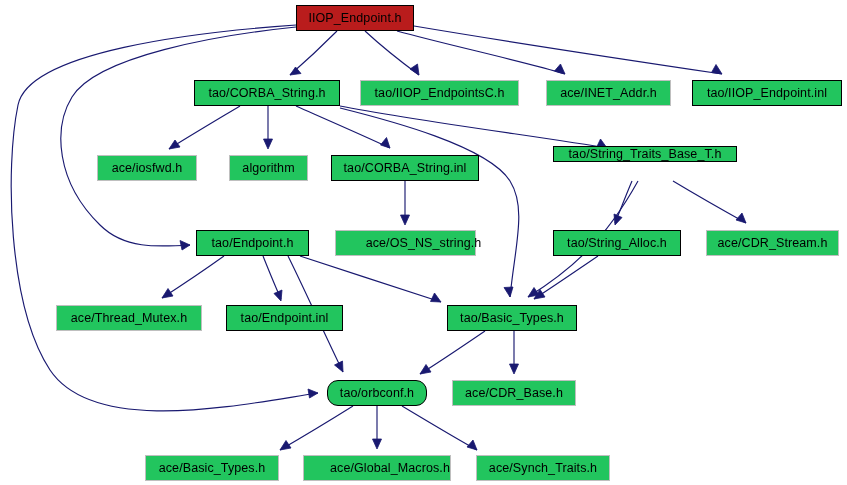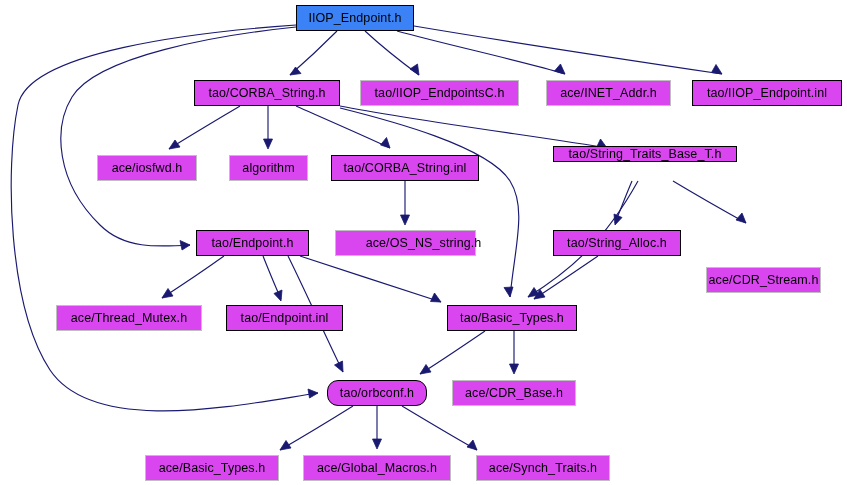--- a/index.html
+++ b/index.html
@@ -31,34 +31,34 @@
     fill: #191970;
     stroke: #191970;
     stroke-width: 0.8;
   }
   .node-box {
     position: absolute;
     box-sizing: border-box;
     display: flex;
     align-items: center;
     justify-content: center;
-    background: #d946ef;
+    background: #22c55e;
     border: 1px solid #bfbfbf;
     color: #000000;
     font-size: 12.5px;
     line-height: 1;
     white-space: nowrap;
     letter-spacing: 0.1px;
   }
   .node-box.strong {
     border: 1px solid #000000;
   }
   .node-box.root {
     border: 1px solid #000000;
-    background: #3b82f6;
+    background: #b91c1c;
   }
   .node-label {
     display: block;
     pointer-events: none;
   }
 </style>
 </head>
 <body>
 
 <div id="graph-root">
@@ -196,41 +196,41 @@
       </div>
       <div class="node-box strong" style="left: 196px; top: 230px; width: 113px; height: 26px;">
         <span class="node-label">tao/Endpoint.h</span>
       </div>
       <div class="node-box" style="left: 335px; top: 230px; width: 141px; height: 26px; padding-left: 36px;">
         <span class="node-label">ace/OS_NS_string.h</span>
       </div>
       <div class="node-box strong" style="left: 553px; top: 230px; width: 128px; height: 26px;">
         <span class="node-label">tao/String_Alloc.h</span>
       </div>
-      <div class="node-box" style="left: 706px; top: 230px; width: 115px; height: 26px; margin-top: 37px;">
+      <div class="node-box" style="left: 706px; top: 230px; width: 133px; height: 26px;">
         <span class="node-label">ace/CDR_Stream.h</span>
       </div>
       <div class="node-box" style="left: 56px; top: 305px; width: 146px; height: 26px;">
         <span class="node-label">ace/Thread_Mutex.h</span>
       </div>
       <div class="node-box strong" style="left: 226px; top: 305px; width: 117px; height: 26px;">
         <span class="node-label">tao/Endpoint.inl</span>
       </div>
       <div class="node-box strong" style="left: 447px; top: 305px; width: 130px; height: 26px;">
         <span class="node-label">tao/Basic_Types.h</span>
       </div>
       <div class="node-box strong" style="left: 327px; top: 380px; width: 100px; height: 26px; border-radius: 11px;">
         <span class="node-label">tao/orbconf.h</span>
       </div>
       <div class="node-box" style="left: 452px; top: 380px; width: 124px; height: 26px;">
         <span class="node-label">ace/CDR_Base.h</span>
       </div>
       <div class="node-box" style="left: 145px; top: 455px; width: 134px; height: 26px;">
         <span class="node-label">ace/Basic_Types.h</span>
       </div>
-      <div class="node-box" style="left: 303px; top: 455px; width: 148px; height: 26px;">
+      <div class="node-box" style="left: 303px; top: 455px; width: 148px; height: 26px; justify-content: flex-end;">
         <span class="node-label">ace/Global_Macros.h</span>
       </div>
       <div class="node-box" style="left: 476px; top: 455px; width: 134px; height: 26px;">
         <span class="node-label">ace/Synch_Traits.h</span>
       </div>
     </div>
 </div>
 
 </body></html>

